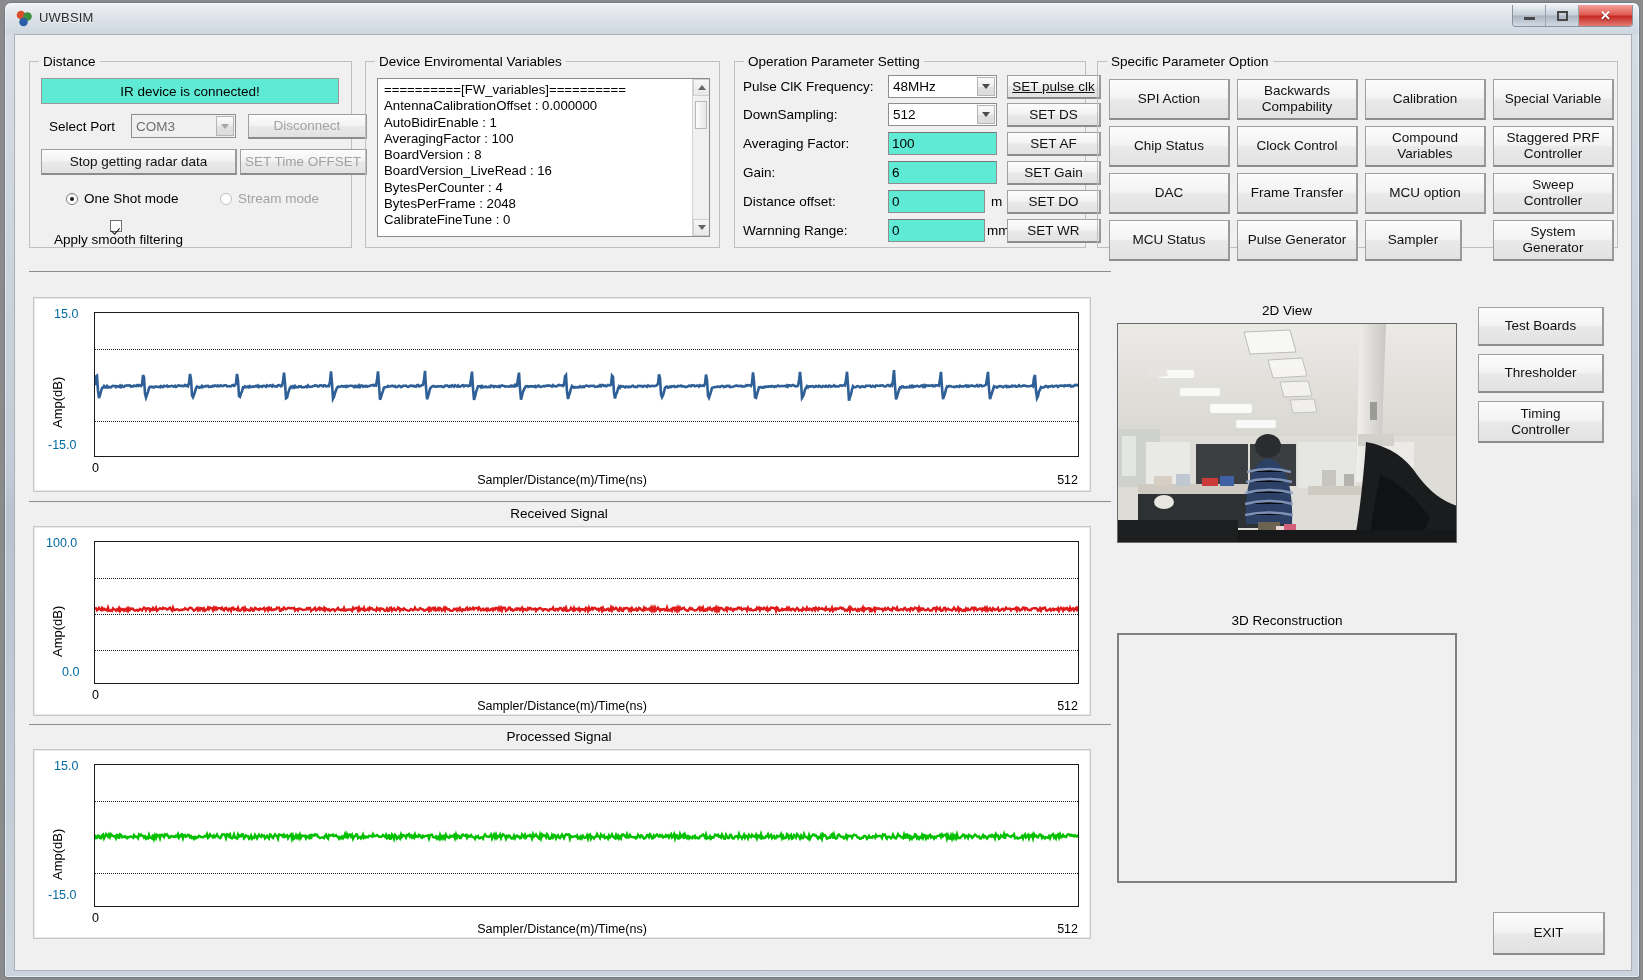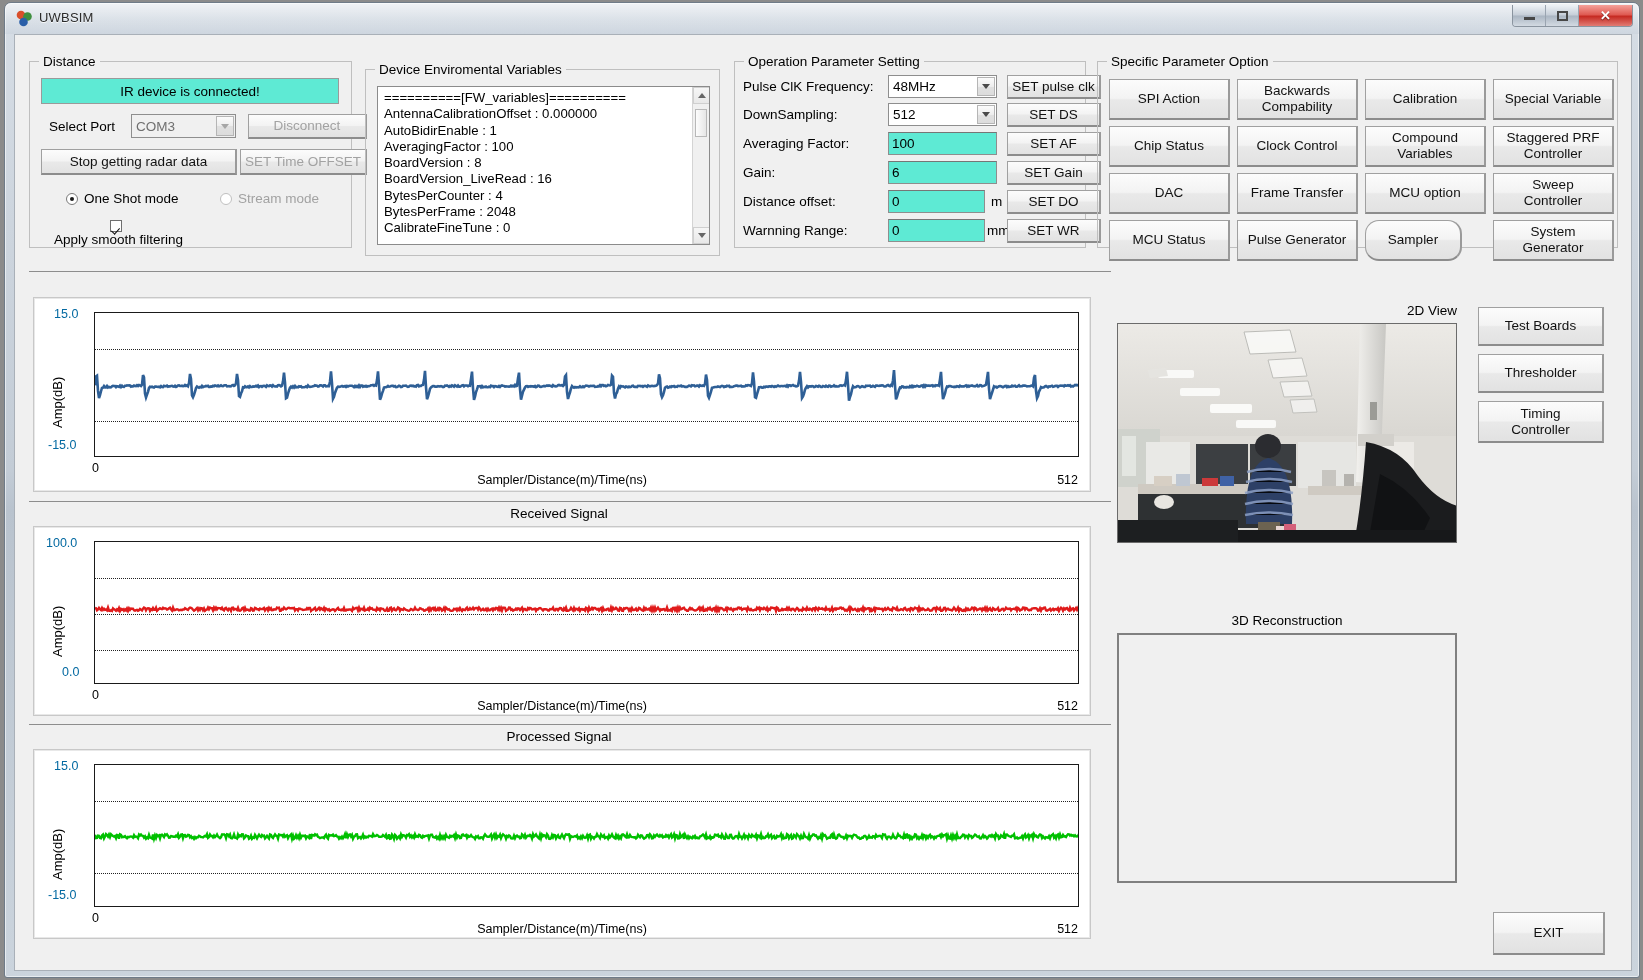--- a/index.html
+++ b/index.html
@@ -296,21 +296,21 @@
           <span class="radio dis"></span>
           <span>Stream mode</span>
         </div>
 
         <div class="check-row" style="left:24px; top:158px;flex-direction:column;">
           <span class="checkbox checked"></span>
           <span>Apply smooth filtering</span>
         </div>
       </div>
 
-      <div class="group" style="left:350px; top:26px; width:355px; height:187px;margin-top:8px;">
+      <div class="group" style="left:350px; top:26px; width:355px; height:187px;">
         <div class="legend">Device Enviromental Variables</div>
         <div class="listbox" style="left:11px; top:16px; width:333px; height:159px;">
           <div class="lines">==========[FW_variables]==========
 AntennaCalibrationOffset : 0.000000
 AutoBidirEnable : 1
 AveragingFactor : 100
 BoardVersion : 8
 BoardVersion_LiveRead : 16
 BytesPerCounter : 4
 BytesPerFrame : 2048
@@ -330,21 +330,21 @@
       <div class="group" style="left:719px; top:26px; width:352px; height:187px;">
         <div class="legend">Operation Parameter Setting</div>
 
         <div class="lbl" style="left:8px; top:17px;">Pulse ClK Frequency:</div>
         <div class="combo" style="left:153px; top:13px; width:109px; height:23px;">
           <span>48MHz</span>
           <span class="arrowbox">
               <span class="caret"></span>
             </span>
         </div>
-        <div class="btn" style="left:272px; top:13px; width:94px; height:24px;">SET pulse clk</div>
+        <div class="btn" style="left:272px; top:13px; width:94px; height:24px;text-decoration:underline;">SET pulse clk</div>
 
         <div class="lbl" style="left:8px; top:45px;">DownSampling:</div>
         <div class="combo" style="left:153px; top:41px; width:109px; height:23px;">
           <span>512</span>
           <span class="arrowbox">
               <span class="caret"></span>
             </span>
         </div>
         <div class="btn" style="left:272px; top:41px; width:94px; height:24px;">SET DS</div>
 
@@ -384,21 +384,21 @@
 Controller</div>
 
         <div class="btn" style="left:11px; top:111px; width:121px; height:41px;">DAC</div>
         <div class="btn" style="left:139px; top:111px; width:121px; height:41px;">Frame Transfer</div>
         <div class="btn" style="left:267px; top:111px; width:121px; height:41px;">MCU option</div>
         <div class="btn" style="left:395px; top:111px; width:121px; height:41px;">Sweep
 Controller</div>
 
         <div class="btn" style="left:11px; top:158px; width:121px; height:41px;">MCU Status</div>
         <div class="btn" style="left:139px; top:158px; width:121px; height:41px;">Pulse Generator</div>
-        <div class="btn" style="left:267px; top:158px; width:97px; height:41px;border-radius:14px;">Sampler</div>
+        <div class="btn" style="left:267px; top:158px; width:97px; height:41px;">Sampler</div>
         <div class="btn" style="left:395px; top:158px; width:121px; height:41px;">System
 Generator</div>
       </div>
 
       <div class="plot-sep" style="top:236px; left:14px; right:520px;"></div>
       <div class="plot-panel" style="left:18px; top:262px; width:1058px; height:195px;">
         <div class="yaxis-label" style="left:16px; top:130px;">Amp(dB)</div>
         <div class="ytick" style="left:20px; top:9px; right:auto; margin-right:0;">15.0</div>
         <div class="ytick" style="left:14px; top:140px; right:auto; margin-right:0;">-15.0</div>
         <div class="plot-inner" style="left:60px; top:14px; width:985px; height:145px;">
@@ -443,21 +443,21 @@
           <div class="gridline" style="top:108px;"></div>
           <svg width="985" height="143" style="position:absolute;left:0;top:0;">
             <polyline id="px-trace" fill="none" stroke="#00c000" stroke-width="2.4" points="0,69.86 1,73.16 2,72.97 3,70.60 4,70.84 5,72.96 6,73.30 7,70.50 8,69.55 9,73.45 10,71.44 11,69.13 12,70.05 13,71.60 14,69.45 15,72.00 16,69.23 17,70.30 18,71.04 19,71.55 20,71.00 21,73.16 22,70.04 23,70.31 24,73.76 25,69.29 26,69.84 27,72.20 28,71.78 29,71.94 30,71.14 31,72.35 32,73.24 33,71.88 34,72.20 35,71.59 36,71.39 37,71.73 38,72.71 39,70.24 40,71.96 41,71.47 42,71.88 43,73.28 44,69.48 45,70.49 46,69.56 47,70.68 48,70.92 49,72.58 50,71.38 51,73.67 52,72.42 53,73.18 54,69.82 55,72.58 56,72.86 57,73.58 58,69.54 59,73.86 60,70.50 61,72.97 62,70.04 63,71.04 64,70.43 65,73.43 66,69.96 67,69.63 68,70.73 69,72.05 70,69.43 71,70.21 72,69.33 73,70.77 74,72.68 75,72.56 76,71.14 77,71.28 78,71.73 79,71.55 80,71.84 81,70.73 82,71.50 83,69.26 84,72.82 85,71.69 86,69.51 87,69.38 88,73.22 89,70.17 90,70.11 91,71.75 92,71.29 93,69.88 94,70.07 95,72.31 96,71.24 97,72.92 98,72.22 99,73.82 100,72.10 101,73.32 102,72.30 103,72.28 104,70.84 105,71.24 106,72.05 107,72.18 108,72.36 109,71.53 110,70.83 111,71.31 112,69.14 113,72.86 114,72.02 115,69.55 116,71.01 117,70.99 118,72.32 119,70.56 120,72.13 121,71.05 122,69.51 123,71.47 124,72.25 125,73.07 126,72.19 127,69.52 128,69.56 129,69.32 130,70.13 131,73.08 132,69.23 133,69.58 134,71.27 135,69.52 136,73.14 137,73.42 138,72.24 139,69.52 140,72.68 141,72.85 142,73.57 143,69.50 144,71.64 145,70.48 146,71.25 147,69.29 148,69.34 149,73.43 150,72.36 151,70.41 152,71.03 153,71.13 154,73.76 155,72.99 156,70.61 157,73.76 158,72.47 159,72.89 160,69.91 161,71.60 162,73.39 163,71.44 164,69.76 165,71.24 166,71.97 167,70.02 168,71.08 169,70.68 170,73.42 171,72.24 172,70.79 173,72.29 174,73.58 175,69.41 176,69.92 177,72.07 178,73.03 179,70.99 180,69.41 181,70.76 182,70.99 183,73.70 184,69.51 185,69.83 186,70.16 187,70.08 188,71.71 189,69.86 190,71.78 191,70.78 192,70.24 193,73.08 194,71.11 195,70.55 196,69.50 197,73.81 198,70.58 199,73.70 200,72.74 201,70.23 202,72.76 203,70.88 204,73.19 205,69.71 206,72.62 207,70.70 208,70.75 209,71.15 210,70.64 211,73.32 212,71.35 213,71.65 214,72.74 215,69.14 216,73.86 217,69.84 218,70.02 219,70.70 220,69.32 221,70.24 222,69.70 223,71.82 224,72.25 225,73.06 226,72.63 227,72.56 228,72.30 229,73.12 230,70.94 231,69.68 232,72.51 233,73.68 234,70.00 235,70.67 236,70.23 237,70.55 238,69.60 239,71.14 240,70.98 241,70.21 242,71.50 243,71.70 244,73.71 245,72.23 246,73.24 247,71.56 248,73.24 249,71.75 250,69.24 251,73.29 252,69.45 253,71.95 254,69.80 255,69.53 256,71.51 257,69.80 258,73.71 259,71.65 260,71.05 261,69.43 262,69.36 263,73.14 264,72.28 265,71.95 266,73.40 267,72.05 268,69.66 269,72.75 270,71.59 271,72.55 272,71.72 273,72.27 274,70.78 275,70.85 276,71.07 277,71.68 278,69.12 279,71.12 280,71.02 281,70.94 282,69.98 283,70.60 284,71.79 285,71.80 286,71.90 287,71.55 288,70.09 289,70.88 290,71.80 291,69.88 292,73.26 293,72.80 294,69.29 295,73.78 296,73.48 297,69.61 298,71.07 299,73.82 300,69.86 301,70.95 302,73.71 303,72.49 304,71.39 305,73.30 306,69.50 307,71.88 308,70.13 309,70.48 310,70.88 311,72.64 312,69.98 313,70.29 314,69.17 315,71.86 316,70.49 317,72.46 318,71.03 319,72.64 320,69.28 321,71.73 322,71.21 323,71.75 324,69.84 325,70.19 326,72.13 327,72.76 328,70.83 329,71.89 330,71.10 331,70.83 332,70.75 333,70.36 334,73.61 335,70.50 336,69.69 337,69.63 338,72.00 339,72.30 340,72.61 341,71.39 342,73.57 343,72.21 344,73.79 345,70.08 346,73.36 347,71.36 348,73.41 349,71.25 350,73.41 351,69.83 352,71.80 353,72.23 354,72.76 355,70.81 356,71.91 357,70.97 358,71.41 359,70.04 360,73.04 361,69.38 362,72.53 363,70.50 364,70.92 365,73.13 366,72.91 367,69.88 368,69.39 369,70.69 370,70.83 371,70.02 372,72.77 373,70.68 374,71.74 375,71.38 376,70.14 377,71.62 378,72.11 379,72.39 380,73.88 381,71.38 382,72.20 383,71.10 384,73.35 385,73.32 386,72.21 387,72.32 388,73.77 389,71.00 390,69.39 391,70.73 392,71.64 393,71.75 394,71.76 395,70.86 396,69.56 397,73.48 398,71.22 399,69.44 400,72.63 401,69.65 402,72.86 403,71.12 404,71.60 405,69.72 406,73.12 407,70.73 408,69.38 409,70.33 410,70.95 411,73.67 412,70.97 413,71.86 414,70.40 415,71.06 416,73.33 417,73.62 418,73.40 419,70.67 420,73.22 421,71.18 422,70.59 423,71.78 424,71.57 425,73.39 426,73.09 427,69.36 428,70.40 429,72.26 430,69.86 431,72.66 432,71.27 433,70.59 434,71.03 435,69.89 436,70.74 437,73.45 438,69.27 439,71.59 440,70.74 441,69.47 442,71.31 443,72.39 444,73.46 445,69.83 446,73.37 447,69.69 448,71.19 449,70.18 450,70.68 451,72.33 452,69.18 453,70.53 454,73.66 455,73.88 456,73.29 457,70.09 458,72.29 459,69.97 460,70.31 461,73.43 462,71.49 463,70.32 464,72.72 465,73.21 466,71.28 467,69.50 468,71.43 469,73.19 470,70.57 471,69.28 472,69.76 473,69.48 474,69.39 475,73.76 476,71.09 477,71.68 478,72.00 479,71.52 480,71.07 481,71.72 482,70.41 483,73.35 484,72.30 485,73.52 486,71.38 487,73.21 488,70.79 489,72.41 490,72.96 491,72.39 492,70.26 493,73.68 494,70.13 495,69.53 496,73.70 497,71.57 498,72.09 499,73.60 500,71.90 501,71.73 502,69.12 503,71.12 504,71.37 505,73.03 506,69.68 507,71.26 508,71.83 509,70.37 510,73.02 511,72.26 512,71.90 513,73.61 514,70.53 515,72.39 516,71.15 517,69.37 518,71.47 519,72.53 520,73.28 521,70.07 522,72.62 523,70.73 524,73.42 525,71.58 526,73.29 527,69.74 528,69.37 529,70.18 530,71.41 531,72.19 532,69.29 533,72.44 534,72.30 535,70.05 536,71.59 537,72.17 538,72.17 539,72.49 540,72.13 541,73.53 542,72.65 543,69.87 544,71.21 545,72.29 546,70.45 547,70.62 548,72.51 549,73.58 550,72.89 551,72.40 552,70.06 553,69.98 554,71.96 555,69.39 556,70.56 557,73.33 558,73.21 559,70.47 560,71.72 561,70.38 562,69.53 563,70.95 564,71.67 565,70.16 566,71.30 567,70.26 568,72.41 569,71.67 570,71.95 571,70.18 572,71.38 573,70.43 574,72.47 575,70.54 576,69.23 577,72.63 578,71.68 579,69.26 580,73.38 581,70.05 582,70.35 583,73.50 584,73.34 585,69.19 586,72.06 587,70.98 588,69.80 589,73.85 590,69.57 591,71.57 592,73.12 593,71.33 594,73.30 595,71.74 596,72.47 597,73.25 598,71.48 599,72.50 600,70.91 601,72.99 602,72.43 603,73.30 604,73.27 605,71.39 606,71.24 607,70.34 608,69.51 609,70.59 610,72.45 611,69.45 612,73.34 613,72.53 614,73.07 615,71.20 616,73.56 617,72.30 618,72.67 619,72.21 620,69.66 621,69.82 622,70.62 623,69.69 624,71.71 625,71.27 626,72.49 627,69.47 628,71.21 629,73.65 630,73.77 631,69.78 632,71.64 633,73.06 634,73.07 635,69.98 636,69.89 637,72.67 638,73.66 639,73.25 640,71.67 641,71.14 642,71.38 643,72.85 644,69.12 645,71.92 646,71.67 647,73.59 648,71.85 649,69.71 650,72.71 651,70.72 652,71.10 653,73.33 654,69.97 655,71.43 656,72.16 657,69.89 658,71.22 659,71.01 660,71.87 661,69.87 662,73.38 663,70.50 664,70.70 665,72.39 666,69.15 667,73.10 668,72.00 669,73.16 670,72.98 671,71.24 672,71.38 673,69.31 674,72.16 675,70.85 676,69.76 677,73.10 678,71.85 679,70.97 680,73.43 681,73.27 682,70.83 683,71.57 684,71.24 685,71.20 686,69.14 687,73.03 688,70.81 689,73.36 690,72.97 691,72.85 692,69.16 693,70.04 694,73.20 695,71.33 696,70.02 697,73.70 698,73.11 699,70.02 700,70.71 701,72.53 702,69.17 703,70.31 704,71.19 705,73.38 706,70.75 707,73.25 708,73.11 709,69.15 710,71.33 711,72.09 712,72.49 713,73.60 714,70.26 715,73.72 716,71.44 717,70.82 718,69.35 719,69.36 720,70.70 721,70.46 722,72.09 723,73.61 724,72.09 725,72.78 726,70.19 727,73.55 728,69.39 729,70.73 730,70.08 731,71.55 732,73.76 733,73.04 734,72.57 735,72.84 736,70.12 737,69.20 738,73.58 739,69.67 740,72.84 741,73.75 742,73.03 743,70.12 744,69.48 745,70.59 746,71.64 747,72.02 748,71.98 749,73.51 750,72.67 751,70.43 752,73.27 753,70.70 754,71.23 755,70.76 756,70.99 757,72.79 758,70.65 759,69.62 760,70.00 761,70.37 762,71.61 763,72.66 764,72.51 765,73.87 766,73.72 767,72.59 768,72.65 769,71.03 770,70.74 771,71.65 772,73.81 773,72.74 774,70.80 775,72.56 776,72.24 777,72.74 778,71.11 779,71.30 780,72.71 781,69.93 782,71.56 783,71.26 784,70.93 785,70.83 786,71.32 787,72.98 788,69.31 789,69.68 790,69.53 791,72.34 792,73.76 793,71.82 794,71.55 795,72.12 796,73.42 797,72.33 798,69.71 799,71.88 800,73.11 801,73.39 802,71.68 803,69.26 804,70.89 805,70.84 806,72.31 807,72.17 808,73.09 809,69.75 810,73.68 811,69.69 812,69.41 813,73.33 814,69.45 815,73.69 816,71.99 817,73.77 818,72.08 819,72.23 820,69.36 821,69.76 822,73.24 823,72.09 824,73.86 825,72.12 826,72.82 827,70.06 828,72.86 829,70.03 830,70.56 831,73.52 832,71.30 833,72.86 834,70.83 835,69.84 836,72.44 837,71.31 838,71.82 839,73.59 840,71.83 841,72.70 842,71.19 843,70.92 844,70.77 845,69.81 846,72.18 847,69.62 848,71.33 849,70.05 850,69.99 851,69.32 852,73.66 853,70.47 854,73.40 855,73.65 856,70.48 857,73.64 858,70.12 859,73.01 860,70.94 861,73.28 862,69.35 863,72.98 864,72.75 865,73.15 866,71.95 867,71.22 868,69.52 869,69.71 870,72.47 871,70.69 872,70.78 873,72.85 874,70.07 875,70.92 876,70.98 877,72.86 878,72.06 879,70.87 880,69.55 881,70.15 882,71.59 883,71.94 884,71.21 885,73.38 886,73.54 887,71.96 888,70.10 889,72.25 890,70.97 891,71.99 892,73.56 893,72.42 894,70.86 895,70.51 896,71.60 897,70.14 898,71.48 899,70.74 900,73.28 901,69.12 902,70.66 903,70.60 904,73.71 905,72.96 906,70.37 907,71.43 908,72.03 909,69.19 910,73.73 911,69.55 912,69.42 913,70.63 914,71.06 915,71.41 916,72.01 917,70.73 918,70.69 919,69.34 920,73.35 921,73.18 922,72.44 923,73.54 924,73.09 925,72.78 926,72.55 927,71.01 928,73.55 929,70.77 930,69.40 931,72.49 932,71.55 933,70.00 934,73.33 935,70.48 936,71.20 937,69.86 938,73.35 939,69.14 940,71.14 941,70.52 942,71.92 943,72.38 944,70.54 945,69.47 946,69.96 947,72.91 948,71.29 949,72.68 950,73.56 951,72.12 952,72.29 953,72.76 954,71.06 955,73.33 956,70.71 957,70.10 958,69.20 959,72.52 960,71.05 961,73.33 962,70.18 963,69.44 964,72.51 965,69.44 966,72.26 967,71.92 968,69.91 969,71.50 970,71.27 971,71.98 972,70.36 973,69.15 974,69.27 975,70.57 976,69.81 977,70.82 978,70.22 979,71.26 980,70.33 981,71.43 982,71.47 983,70.87 984,69.14"></polyline>
           </svg>
         </div>
         <div class="xaxis-label" style="left:58px; top:161px;">0</div>
         <div class="xaxis-label" style="left:0; right:0; top:172px; text-align:center;">Sampler/Distance(m)/Time(ns)</div>
         <div class="xaxis-label" style="right:12px; top:172px;">512</div>
       </div>
 
-      <div class="panel-title" style="left:1102px; top:268px; width:340px;text-align:right;">2D View</div>
+      <div class="panel-title" style="left:1102px; top:268px; width:340px;">2D View</div>
       <div class="photo" style="left:1102px; top:288px; width:340px; height:220px;">
         <svg width="340" height="220" viewBox="0 0 340 220" preserveAspectRatio="none">
           <defs>
             <linearGradient id="ceil" x1="0" y1="0" x2="0" y2="1">
               <stop offset="0%" stop-color="#eceae6"></stop>
                 <stop offset="100%" stop-color="#d9d7d2"></stop>
             </linearGradient>
             <linearGradient id="wallr" x1="0" y1="0" x2="1" y2="0">
               <stop offset="0%" stop-color="#f2f1ee"></stop>
                 <stop offset="100%" stop-color="#c8c7c3"></stop>

